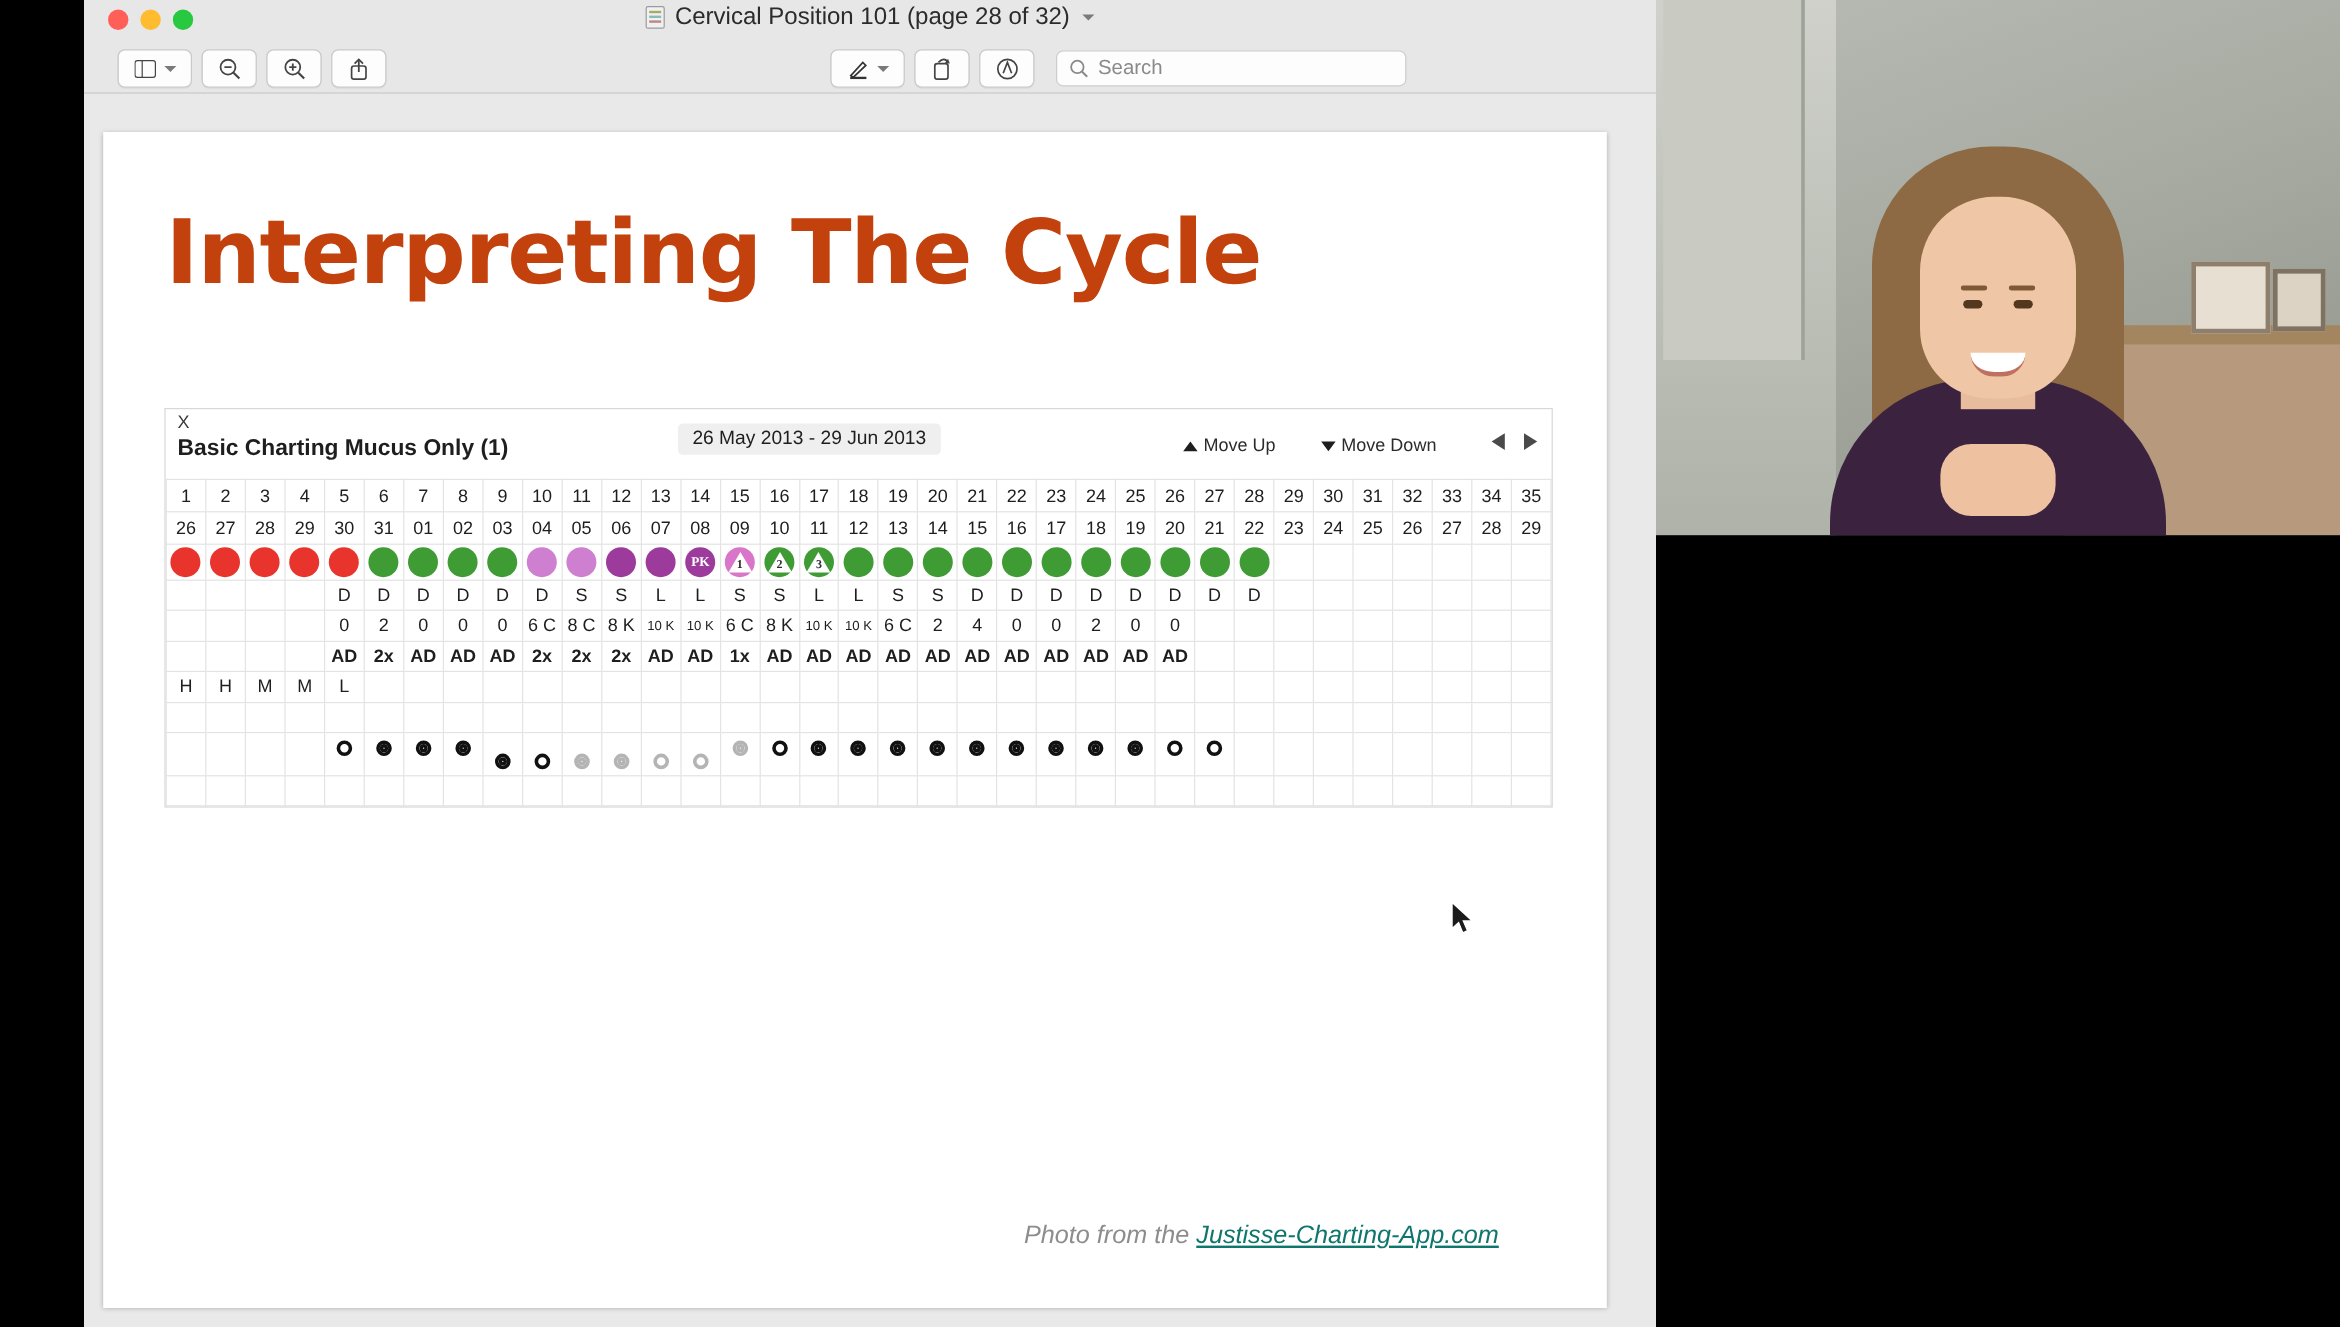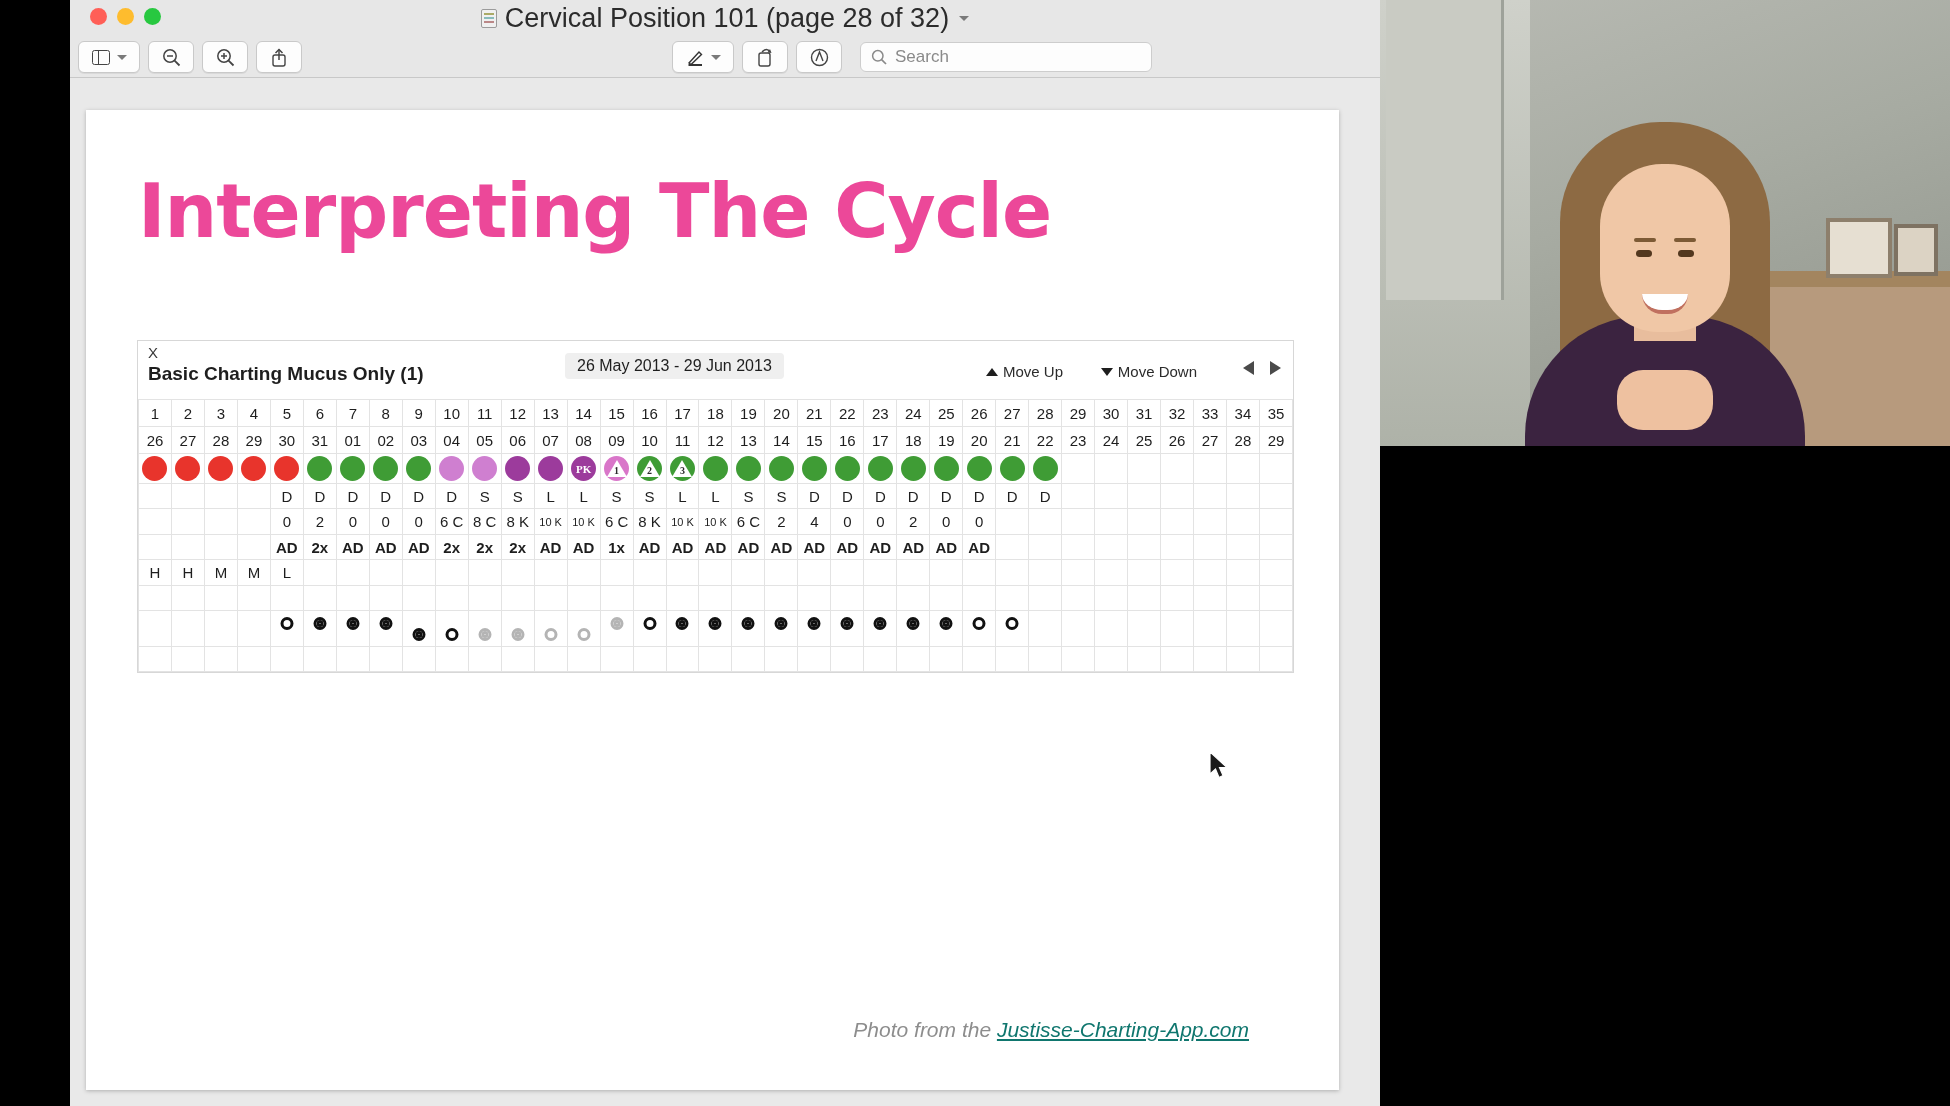--- a/index.html
+++ b/index.html
@@ -23,38 +23,38 @@
     position: relative; flex: 0 0 auto;
   }
   .traffic { position: absolute; left: 20px; top: 8px; display: flex; gap: 10px; }
   .light { width: 17px; height: 17px; border-radius: 50%; }
   .light.red { background: #ff5f57; }
   .light.yellow { background: #febc2e; }
   .light.green { background: #28c840; }
   .doc-title {
     position: absolute; left: 0; right: 0; top: 3px;
     display: flex; align-items: center; justify-content: center; gap: 8px;
-    font-size: 27px; color: #2b2b2b; font-weight: 400;
+    font-size: 20px; color: #2b2b2b; font-weight: 400;
   }
   .doc-icon {
     width: 16px; height: 19px; background: #f0f0f0;
     border: 1px solid #9b9b9b; border-radius: 2px; position: relative;
   }
   .doc-icon::after {
     content: ""; position: absolute; left: 2px; top: 3px; right: 2px; height: 2px;
     background: #aa6; box-shadow: 0 4px 0 #8bb, 0 8px 0 #b88;
   }
   .chevron-sm {
     width: 0; height: 0; border-left: 5px solid transparent;
     border-right: 5px solid transparent; border-top: 5px solid #7a7a7a;
     margin-left: 2px;
   }
   .toolbar {
     position: absolute; left: 0; right: 0; top: 36px; height: 42px;
-    display: flex; align-items: center; padding: 0 8px; gap: 8px;
+    display: flex; align-items: center; padding: 0 28px; gap: 8px;
   }
   .tb-btn {
     height: 32px; min-width: 46px; padding: 0 8px;
     background: #fdfdfd; border: 1px solid #c9c9c9; border-radius: 6px;
     display: flex; align-items: center; justify-content: center; gap: 5px;
     box-shadow: 0 1px 0 rgba(0,0,0,.06);
   }
   .tb-btn.wide { min-width: 62px; }
   .tb-gap { width: 354px; }
   svg.ic { display: block; }
@@ -66,21 +66,21 @@
   }
 
   
   .slide-area { flex: 1 1 auto; position: relative; }
   .slide {
     position: absolute; left: 16px; top: 32px; width: 1253px; height: 980px;
     background: #fff; box-shadow: 0 1px 4px rgba(0,0,0,.25);
   }
   .slide-title {
     position: absolute; left: 52px; top: 58px;
-    font-size: 74px; font-weight: 700; color: #ec4899;
+    font-size: 74px; font-weight: 700; color: #c2410c;
     letter-spacing: -1px; font-family: "DejaVu Sans", sans-serif;
   }
   .credit {
     position: absolute; right: 90px; bottom: 48px;
     font-size: 21px; font-style: italic; color: #8d8d8d;
     font-family: "Liberation Sans", sans-serif;
   }
   .credit a { color: #0f766e; text-decoration: underline; }
 
   

